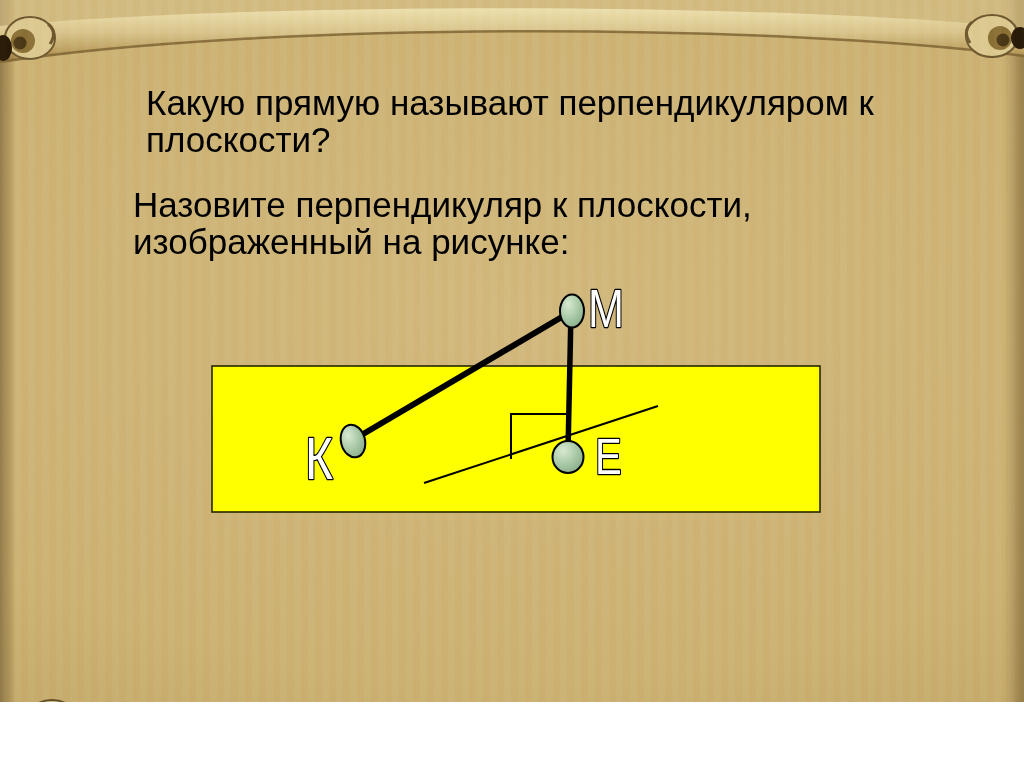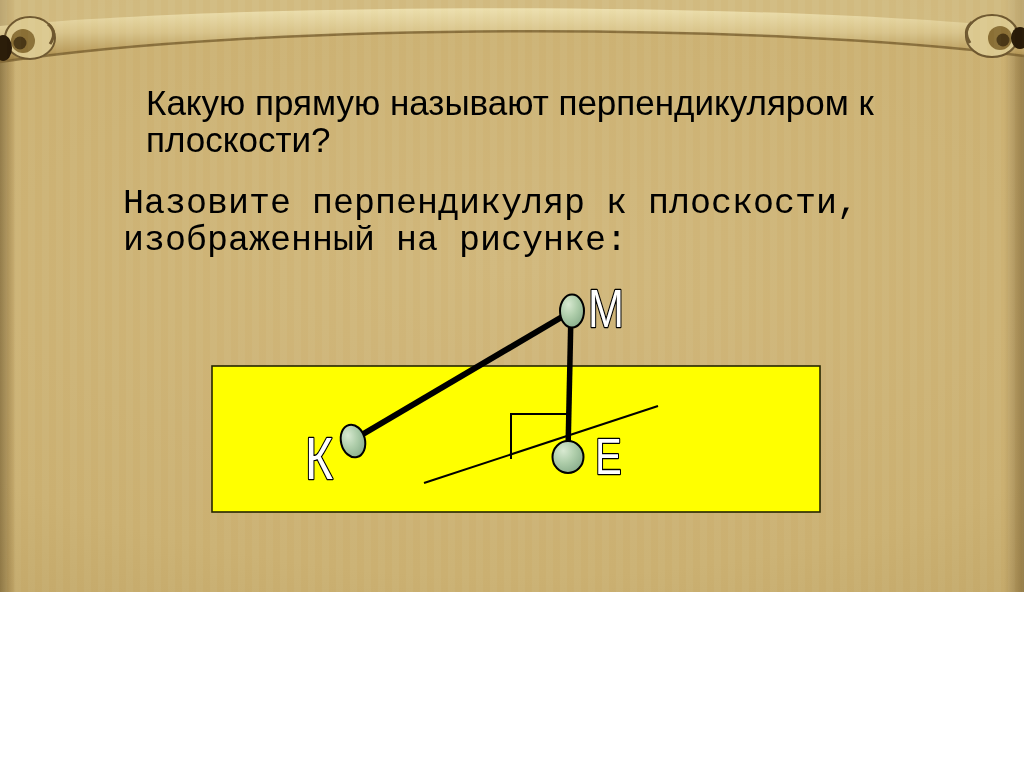--- a/index.html
+++ b/index.html
@@ -1,39 +1,39 @@
 <!DOCTYPE html>
 <html><head>
 <meta charset="utf-8">
 <style>
   html,body{margin:0;padding:0;background:#ffffff;}
   .slide{
     position:relative;
-    width:1024px;height:592px;
+    width:1024px;height:702px;
     overflow:hidden;
     font-family:"Liberation Sans", sans-serif;
     background:
       linear-gradient(90deg, rgba(74,52,16,0.45) 0px, rgba(74,52,16,0) 16px,
                       rgba(74,52,16,0) 1004px, rgba(74,52,16,0.40) 1024px),
       radial-gradient(125% 95% at 50% 45%, #d1b87d 0%, #cbb173 55%, #bda365 88%, #ad9254 100%);
   }
   .slide::after{ 
     content:"";position:absolute;inset:0;pointer-events:none;
     background:repeating-linear-gradient(90deg, rgba(255,255,255,0.05) 0 7px, rgba(120,90,40,0.05) 7px 14px);
     mix-blend-mode:soft-light;
   }
   .bg-decor, .figure{position:absolute;left:0;top:0;width:1024px;height:767px;}
   .bg-decor{z-index:0;}
   .figure{z-index:2;}
   .q{
     position:absolute;z-index:3;color:#000;
     font-size:35px;line-height:37px;white-space:pre-wrap;
   }
   .q1{left:146px;top:84px;width:790px;}
-  .q2{left:123px;top:186px;width:800px;font-family:Liberation Mono, monospace;}
+  .q2{left:133px;top:186px;width:800px;}
   .q3{left:149px;top:560px;width:790px;line-height:40px;}
   .fig-label{
     font-family:"Liberation Sans", sans-serif;
     font-size:54px;font-weight:400;
     fill:#ffffff;stroke:#000000;stroke-width:2.6px;
     paint-order:stroke;stroke-linejoin:round;
   }
 </style>
 </head>
 <body>

